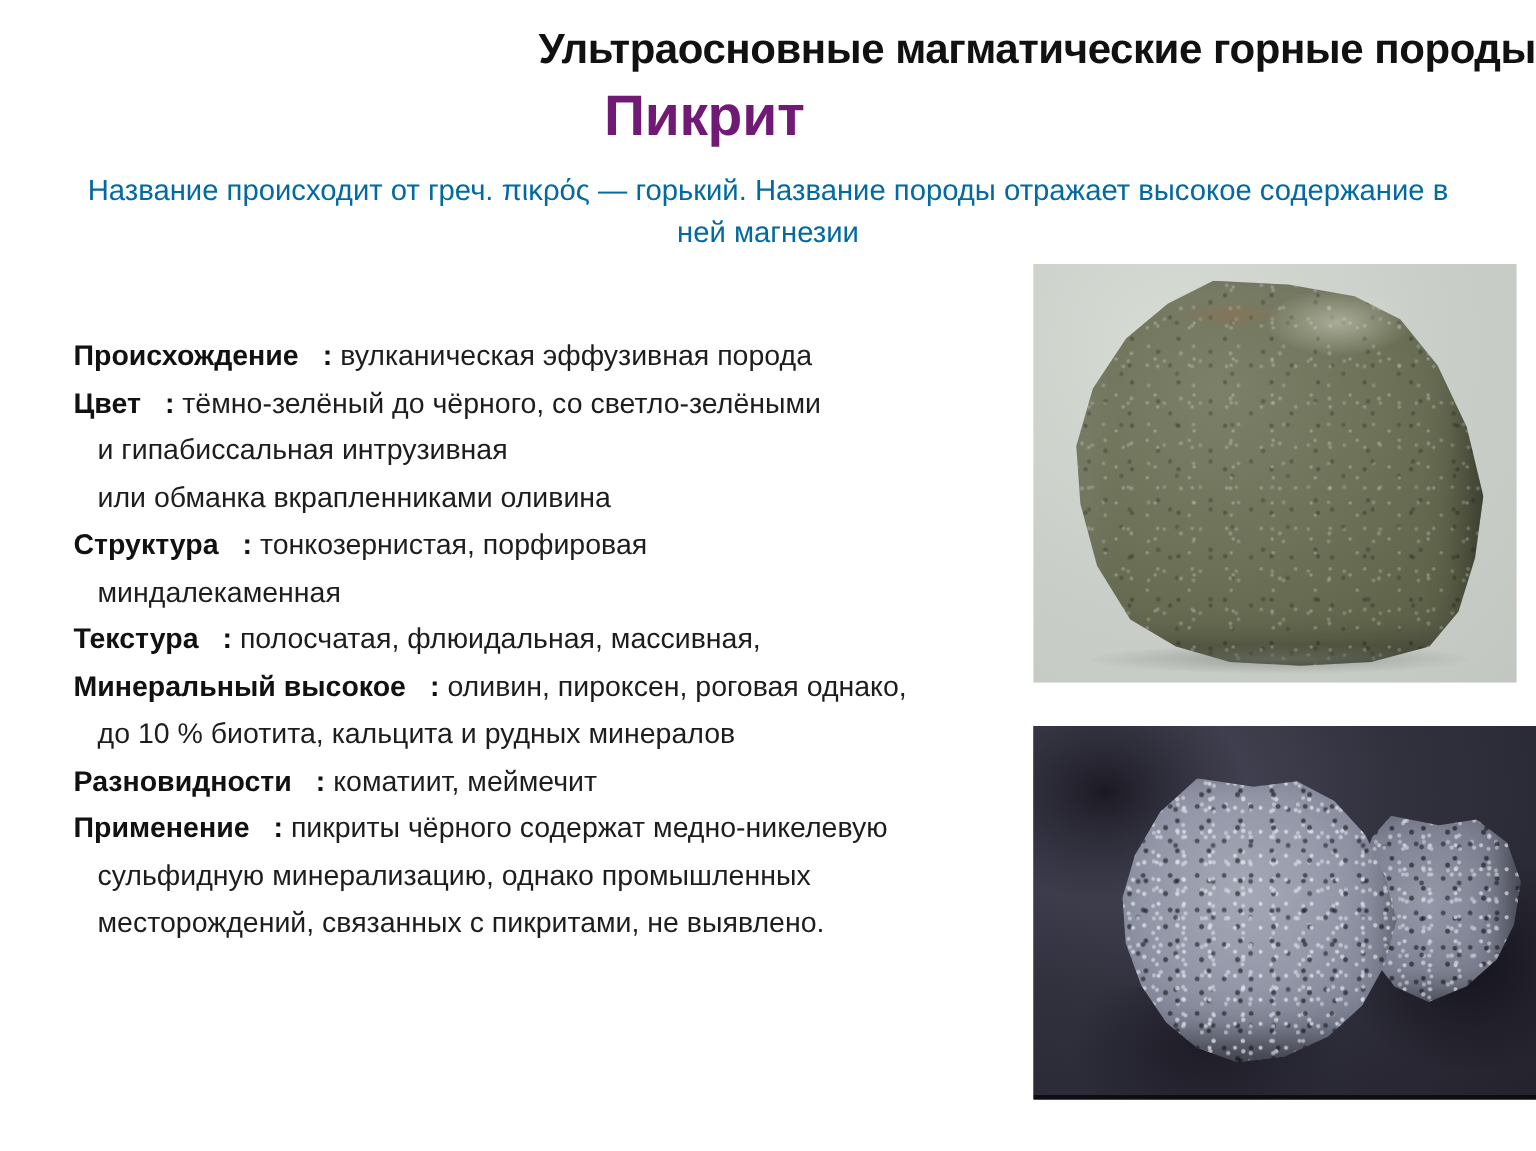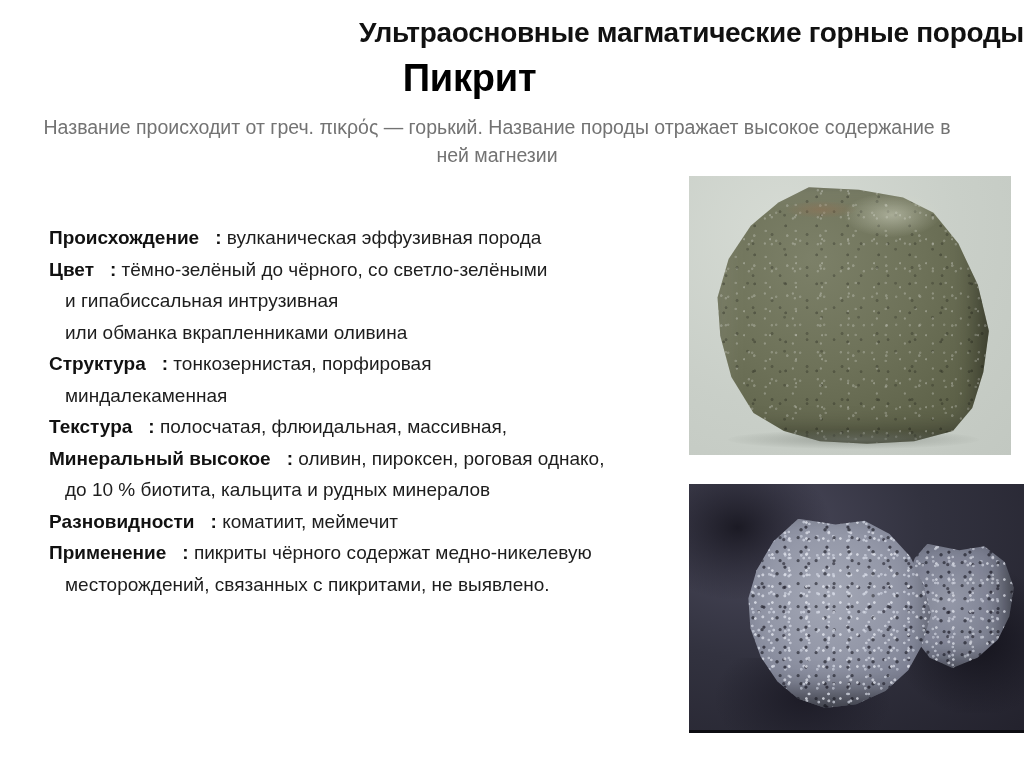--- a/index.html
+++ b/index.html
@@ -41,33 +41,33 @@
 
   .title-sub {
     position: absolute;
     left: 0;
     top: 58px;
     width: 939px;
     text-align: center;
     font-size: 38px;
     font-weight: 700;
     letter-spacing: -0.2px;
-    color: #000000;
+    color: #701a75;
     line-height: 1.1;
   }
 
   .intro {
     position: absolute;
-    left: 37px;
+    left: 52px;
     top: 113px;
     width: 920px;
     text-align: center;
     font-size: 19.5px;
     font-weight: 400;
-    color: #737373;
+    color: #0369a1;
     line-height: 1.45;
   }
 
   
   .props {
     position: absolute;
     left: 33px;
     top: 222px;
     width: 660px;
   }
@@ -317,20 +317,23 @@
     <div class="prop-line">
       <span class="lbl"></span><span class="lbl"></span><span>до 10 % биотита, кальцита и рудных минералов</span>
     </div>
     <div class="prop-line">
       <span class="lbl">Разновидности</span><span class="lbl">: </span><span>коматиит, меймечит</span>
     </div>
     <div class="prop-line">
       <span class="lbl">Применение</span><span class="lbl">: </span><span>пикриты чёрного содержат медно-никелевую</span>
     </div>
     <div class="prop-line">
+      <span class="lbl"></span><span class="lbl"></span><span>сульфидную минерализацию, однако промышленных</span>
+    </div>
+    <div class="prop-line">
       <span class="lbl"></span><span class="lbl"></span><span>месторождений, связанных с пикритами, не выявлено.</span>
     </div>
   </div>
 
   <div class="photo photo-top" title="Образец пикрита: тёмно-зелёно-серая тонкозернистая порода на светлом фоне">
     <div class="rock-bg"></div>
     <div class="rock-body">
       <div class="rock-grain"></div>
     </div>
     <div class="rock-highlight"></div>

